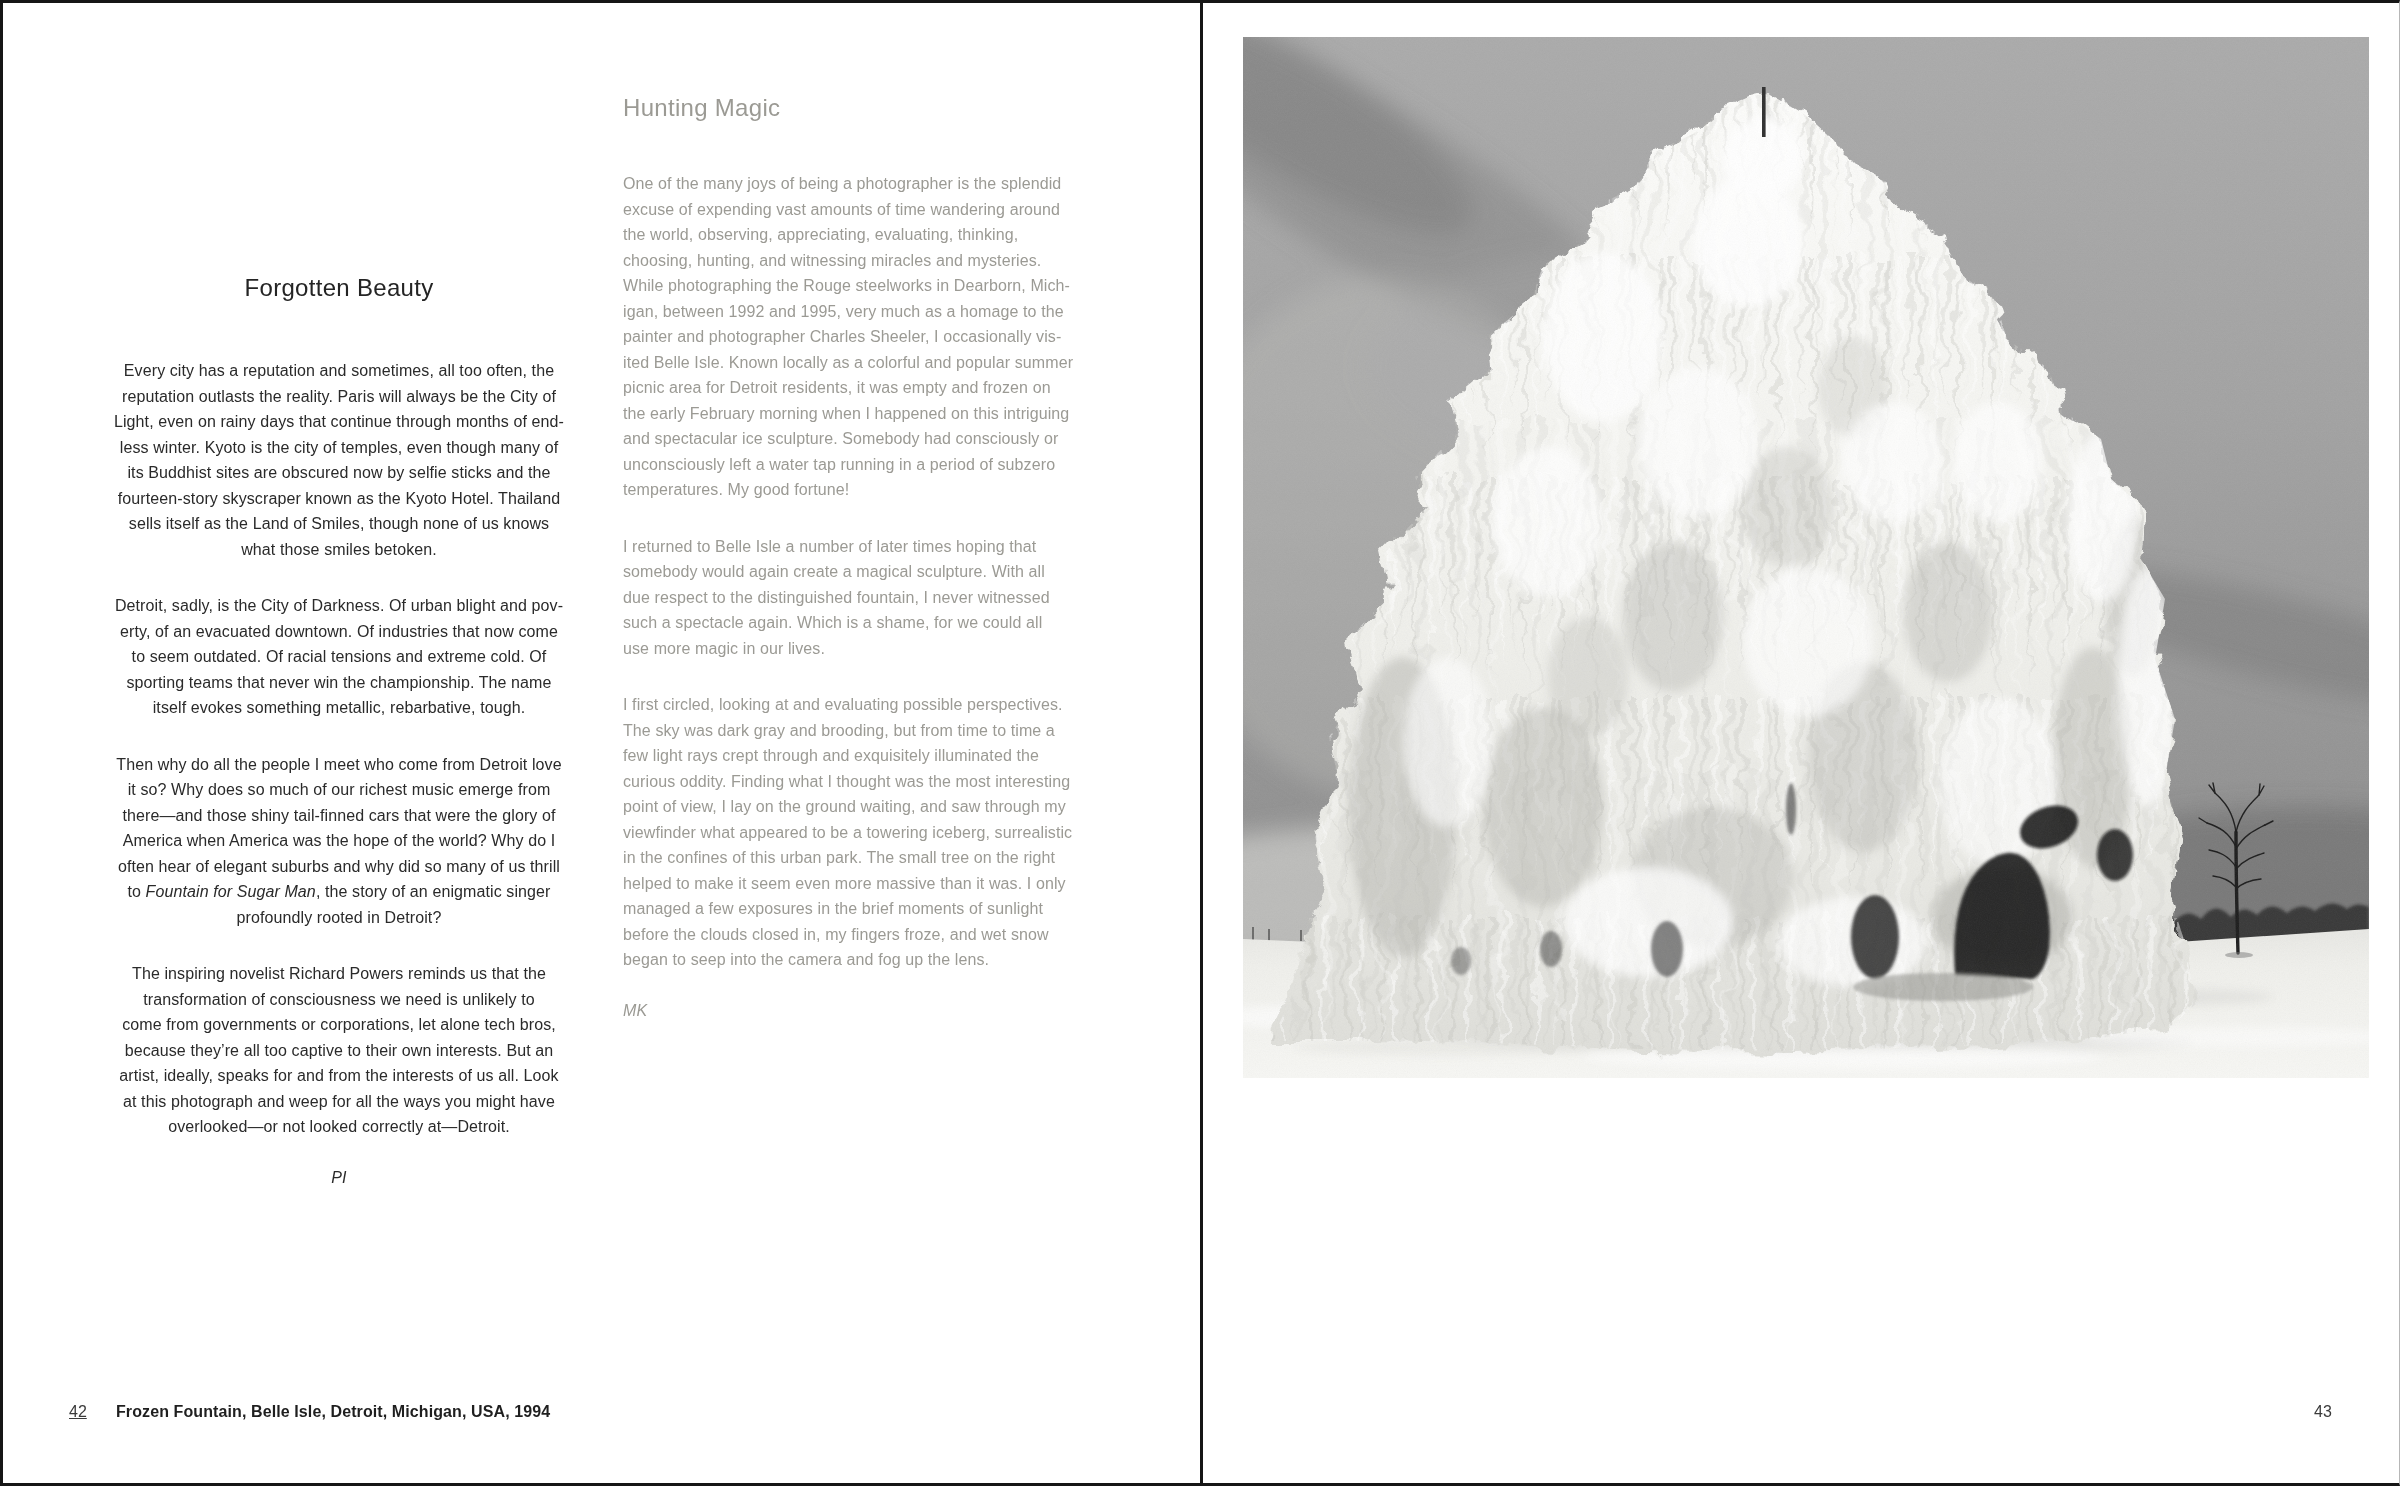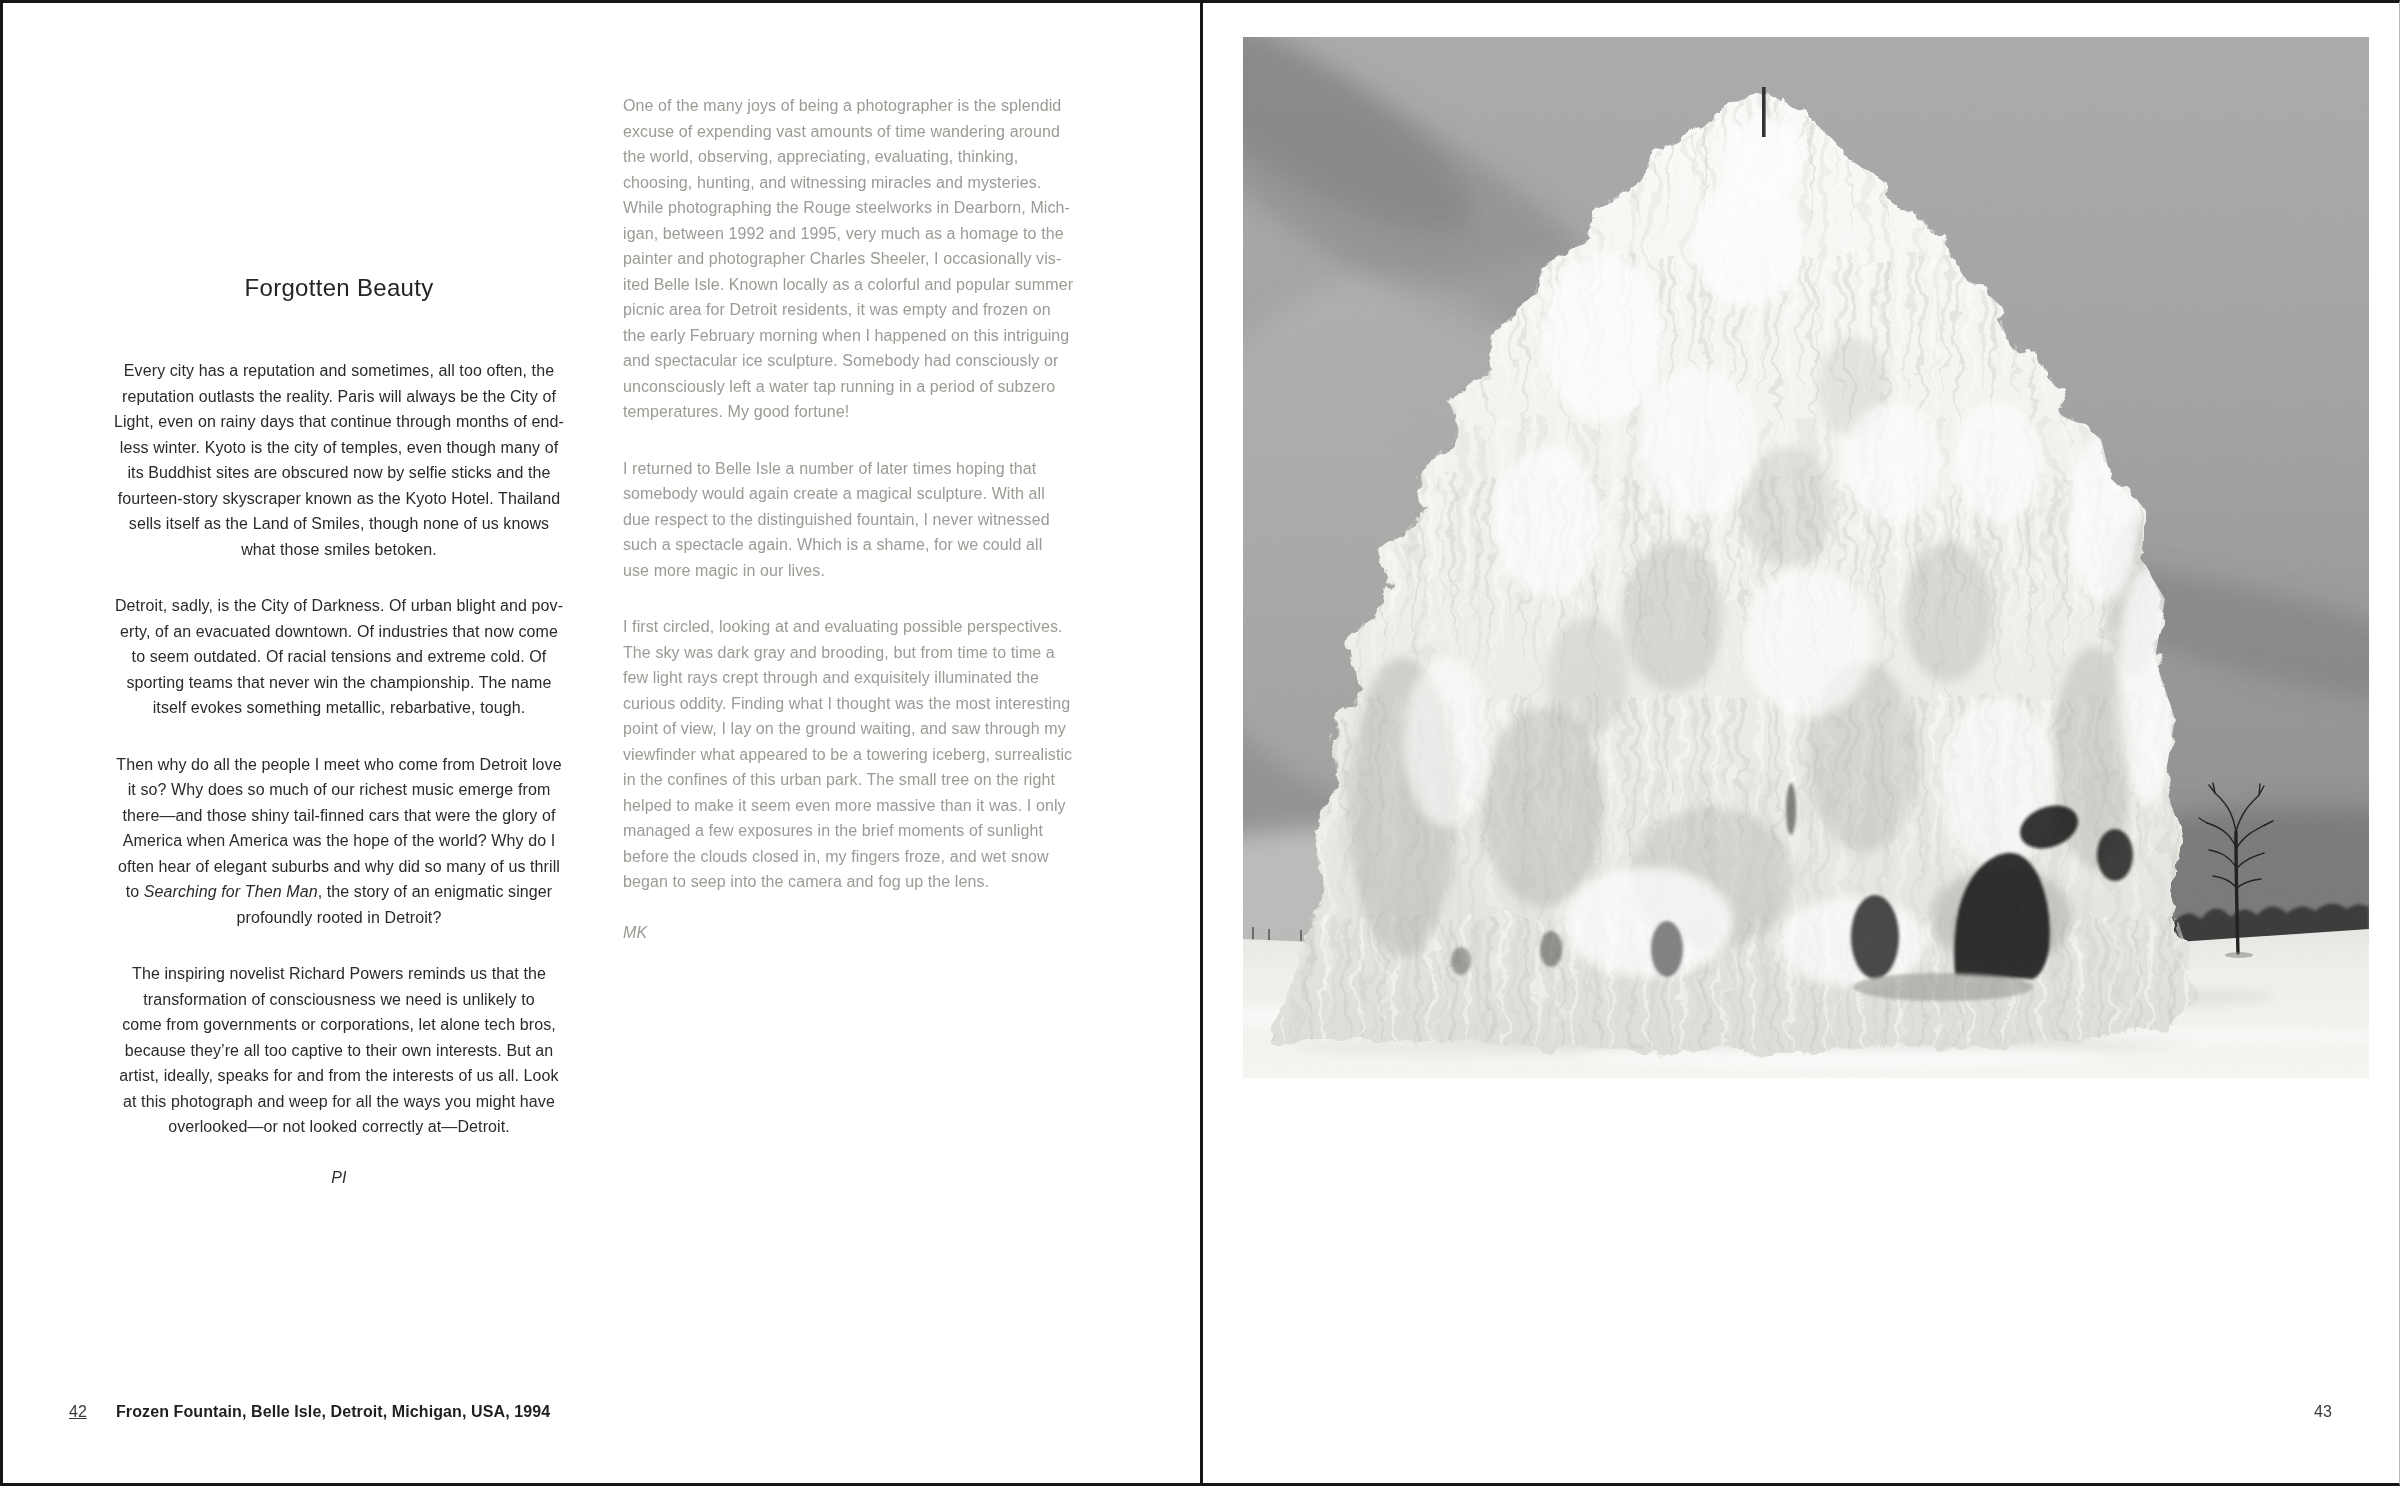--- a/index.html
+++ b/index.html
@@ -91,33 +91,34 @@
       <p>Detroit, sadly, is the City of Darkness. Of urban blight and pov-
 erty, of an evacuated downtown. Of industries that now come
 to seem outdated. Of racial tensions and extreme cold. Of
 sporting teams that never win the championship. The name
 itself evokes something metallic, rebarbative, tough.</p>
       <p><span class="seg">Then why do all the people I meet who come from Detroit love
 it so? Why does so much of our richest music emerge from
 there—and those shiny tail-finned cars that were the glory of
 America when America was the hope of the world? Why do I
 often hear of elegant suburbs and why did so many of us thrill
-to </span><em>Searching for Then Man</em><span class="seg">, the story of an enigmatic singer
+to </span><em>Fountain for Sugar Man</em><span class="seg">, the story of an enigmatic singer
 profoundly rooted in Detroit?</span></p>
       <p>The inspiring novelist Richard Powers reminds us that the
 transformation of consciousness we need is unlikely to
 come from governments or corporations, let alone tech bros,
 because they’re all too captive to their own interests. But an
 artist, ideally, speaks for and from the interests of us all. Look
 at this photograph and weep for all the ways you might have
 overlooked—or not looked correctly at—Detroit.</p>
       <div class="signature">PI</div>
     </article>
 
     <article class="essay essay-2">
+      <h2>Hunting Magic</h2>
       <p>One of the many joys of being a photographer is the splendid
 excuse of expending vast amounts of time wandering around
 the world, observing, appreciating, evaluating, thinking,
 choosing, hunting, and witnessing miracles and mysteries.
 While photographing the Rouge steelworks in Dearborn, Mich-
 igan, between 1992 and 1995, very much as a homage to the
 painter and photographer Charles Sheeler, I occasionally vis-
 ited Belle Isle. Known locally as a colorful and popular summer
 picnic area for Detroit residents, it was empty and frozen on
 the early February morning when I happened on this intriguing

